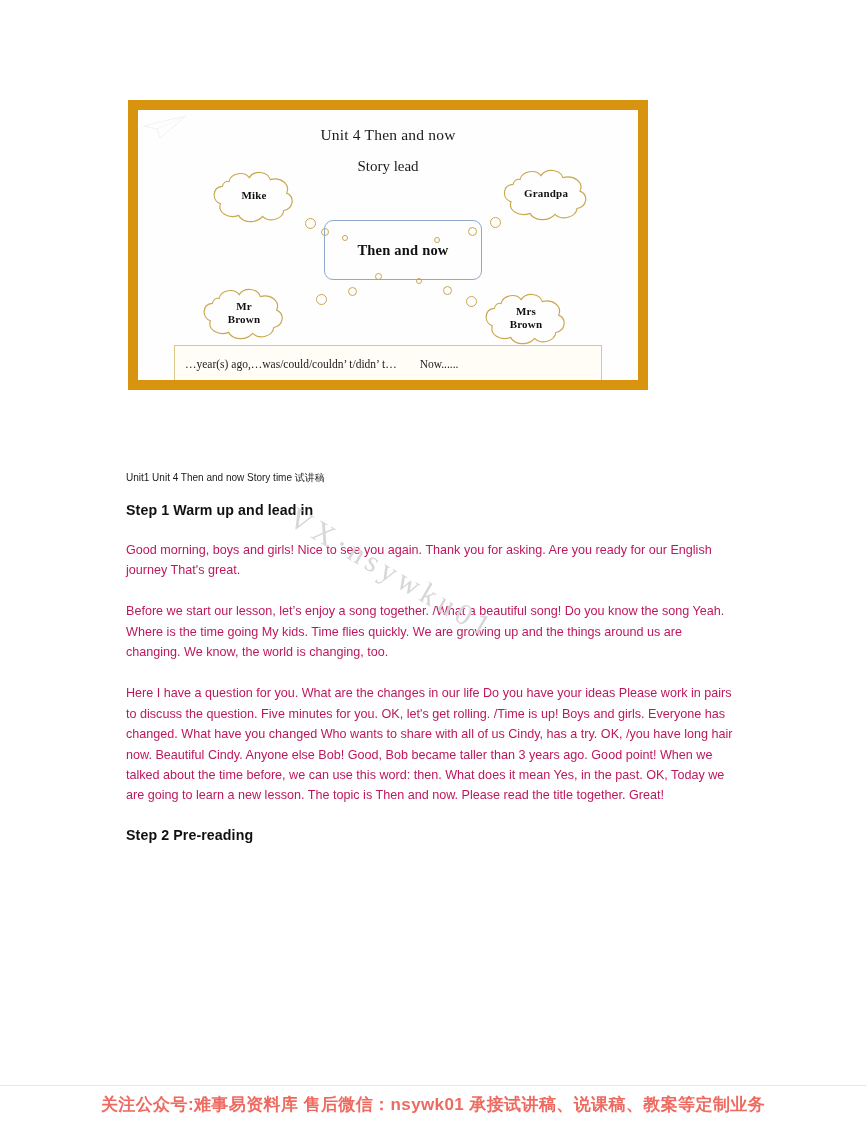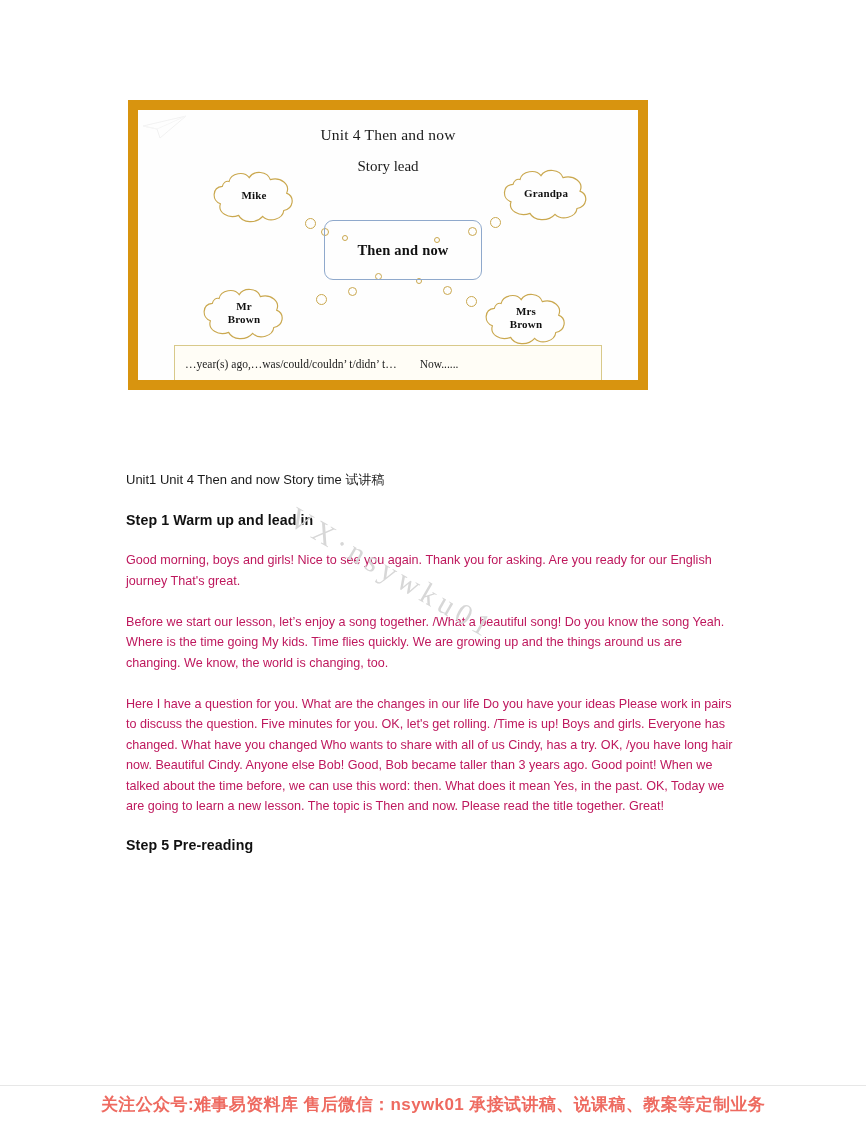--- a/index.html
+++ b/index.html
@@ -156,24 +156,24 @@
   }
   #doc-title {
     font-family: "Liberation Sans", sans-serif;
     font-weight: bold;
     font-size: 21px;
     color: #111;
     margin: 0 0 27px 0;
     letter-spacing: .5px;
   }
   .doc-line {
-    font-size: 13px;
+    font-size: 10px;
     color: #1a1a1a;
     line-height: 1.55;
-    margin: 0 0 22px 0;
+    margin: 0 0 16px 0;
   }
   .doc-h {
     font-size: 14.2px;
     font-weight: bold;
     color: #111;
     margin: 0 0 22px 0;
     letter-spacing: .1px;
   }
   .doc-p {
     font-size: 12.6px;
@@ -300,20 +300,20 @@
 
   </div>
 </div>
 
 <div id="doc">
   <p class="doc-line">Unit1 Unit 4 Then and now Story time 试讲稿</p>
   <p class="doc-h">Step 1 Warm up and lead in</p>
   <p class="doc-p">Good morning, boys and girls! Nice to see you again. Thank you for asking. Are you ready for our English journey That's great.</p>
   <p class="doc-p">Before we start our lesson, let’s enjoy a song together. /What a beautiful song! Do you know the song Yeah. Where is the time going My kids. Time flies quickly. We are growing up and the things around us are changing. We know, the world is changing, too.</p>
   <p class="doc-p">Here I have a question for you. What are the changes in our life Do you have your ideas Please work in pairs to discuss the question. Five minutes for you. OK, let's get rolling. /Time is up! Boys and girls. Everyone has changed. What have you changed Who wants to share with all of us Cindy, has a try. OK, /you have long hair now. Beautiful Cindy. Anyone else Bob! Good, Bob became taller than 3 years ago. Good point! When we talked about the time before, we can use this word: then. What does it mean Yes, in the past. OK, Today we are going to learn a new lesson. The topic is Then and now. Please read the title together. Great!</p>
-  <p class="doc-h">Step 5 Pre-reading</p>
+  <p class="doc-h">Step 2 Pre-reading</p>
 </div>
 
 <div id="watermark">VX·nsywku01</div>
 
 <div id="footer">
   <span id="footer-text">关注公众号:难事易资料库  售后微信：nsywk01  承接试讲稿、说课稿、教案等定制业务</span>
 </div>
 
 </body></html>

